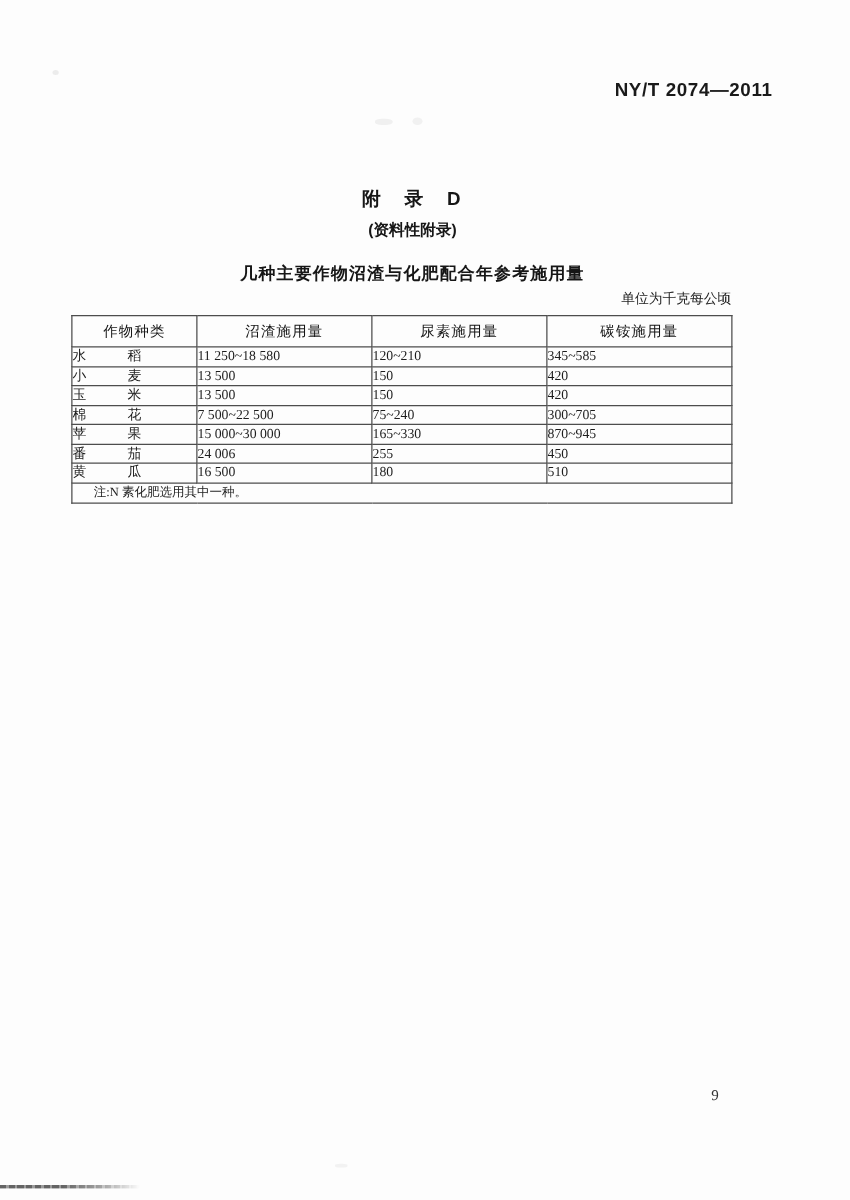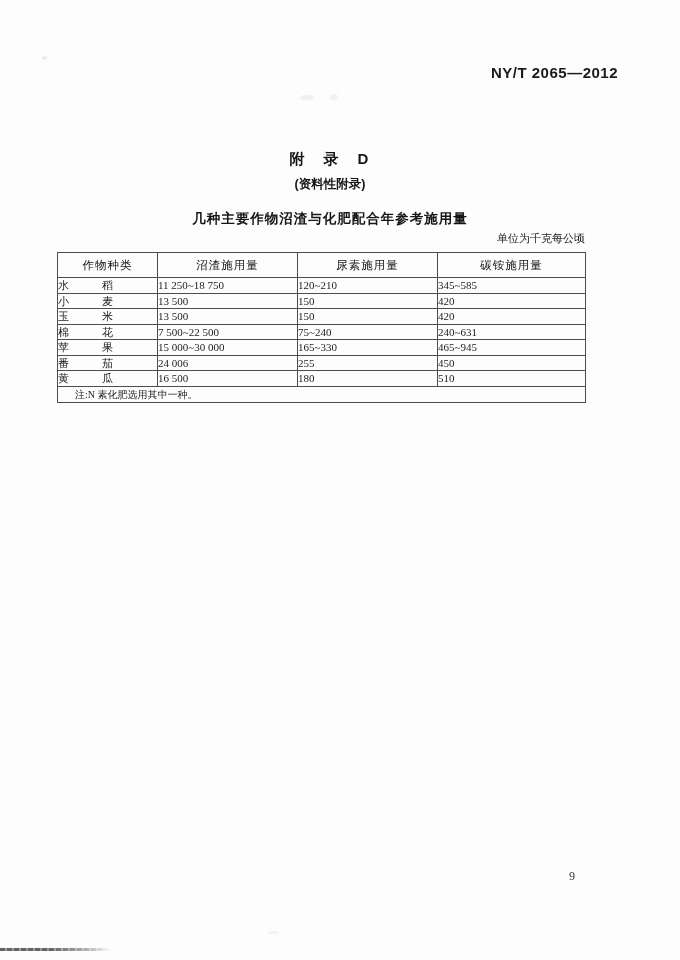--- a/index.html
+++ b/index.html
@@ -153,21 +153,21 @@
     -webkit-mask-image: linear-gradient(90deg, #000 0%, #000 45%, rgba(0,0,0,0.55) 75%, transparent 100%);
     mask-image: linear-gradient(90deg, #000 0%, #000 45%, rgba(0,0,0,0.55) 75%, transparent 100%);
     opacity: 0.85;
   }
 </style>
 </head>
 <body>
 
 <div class="page">
 
-  <div class="doc-code">NY/T 2065—2012</div>
+  <div class="doc-code">NY/T 2074—2011</div>
 
   <div class="heading-block">
     <p class="appendix-label">附　录　D</p>
     <p class="appendix-type">(资料性附录)</p>
     <p class="appendix-title">几种主要作物沼渣与化肥配合年参考施用量</p>
   </div>
 
   <div class="unit-note">单位为千克每公顷</div>
 
   <table class="fert-table">
@@ -181,47 +181,47 @@
       <tr>
         <th>作物种类</th>
         <th>沼渣施用量</th>
         <th>尿素施用量</th>
         <th>碳铵施用量</th>
       </tr>
     </thead>
     <tbody>
       <tr>
         <td><span class="crop-name">水稻</span></td>
-        <td>11 250~18 750</td>
+        <td>11 250~18 580</td>
         <td>120~210</td>
         <td>345~585</td>
       </tr>
       <tr>
         <td><span class="crop-name">小麦</span></td>
         <td>13 500</td>
         <td>150</td>
         <td>420</td>
       </tr>
       <tr>
         <td><span class="crop-name">玉米</span></td>
         <td>13 500</td>
         <td>150</td>
         <td>420</td>
       </tr>
       <tr>
         <td><span class="crop-name">棉花</span></td>
         <td>7 500~22 500</td>
         <td>75~240</td>
-        <td>240~631</td>
+        <td>300~705</td>
       </tr>
       <tr>
         <td><span class="crop-name">苹果</span></td>
         <td>15 000~30 000</td>
         <td>165~330</td>
-        <td>465~945</td>
+        <td>870~945</td>
       </tr>
       <tr>
         <td><span class="crop-name">番茄</span></td>
         <td>24 006</td>
         <td>255</td>
         <td>450</td>
       </tr>
       <tr>
         <td><span class="crop-name">黄瓜</span></td>
         <td>16 500</td>

